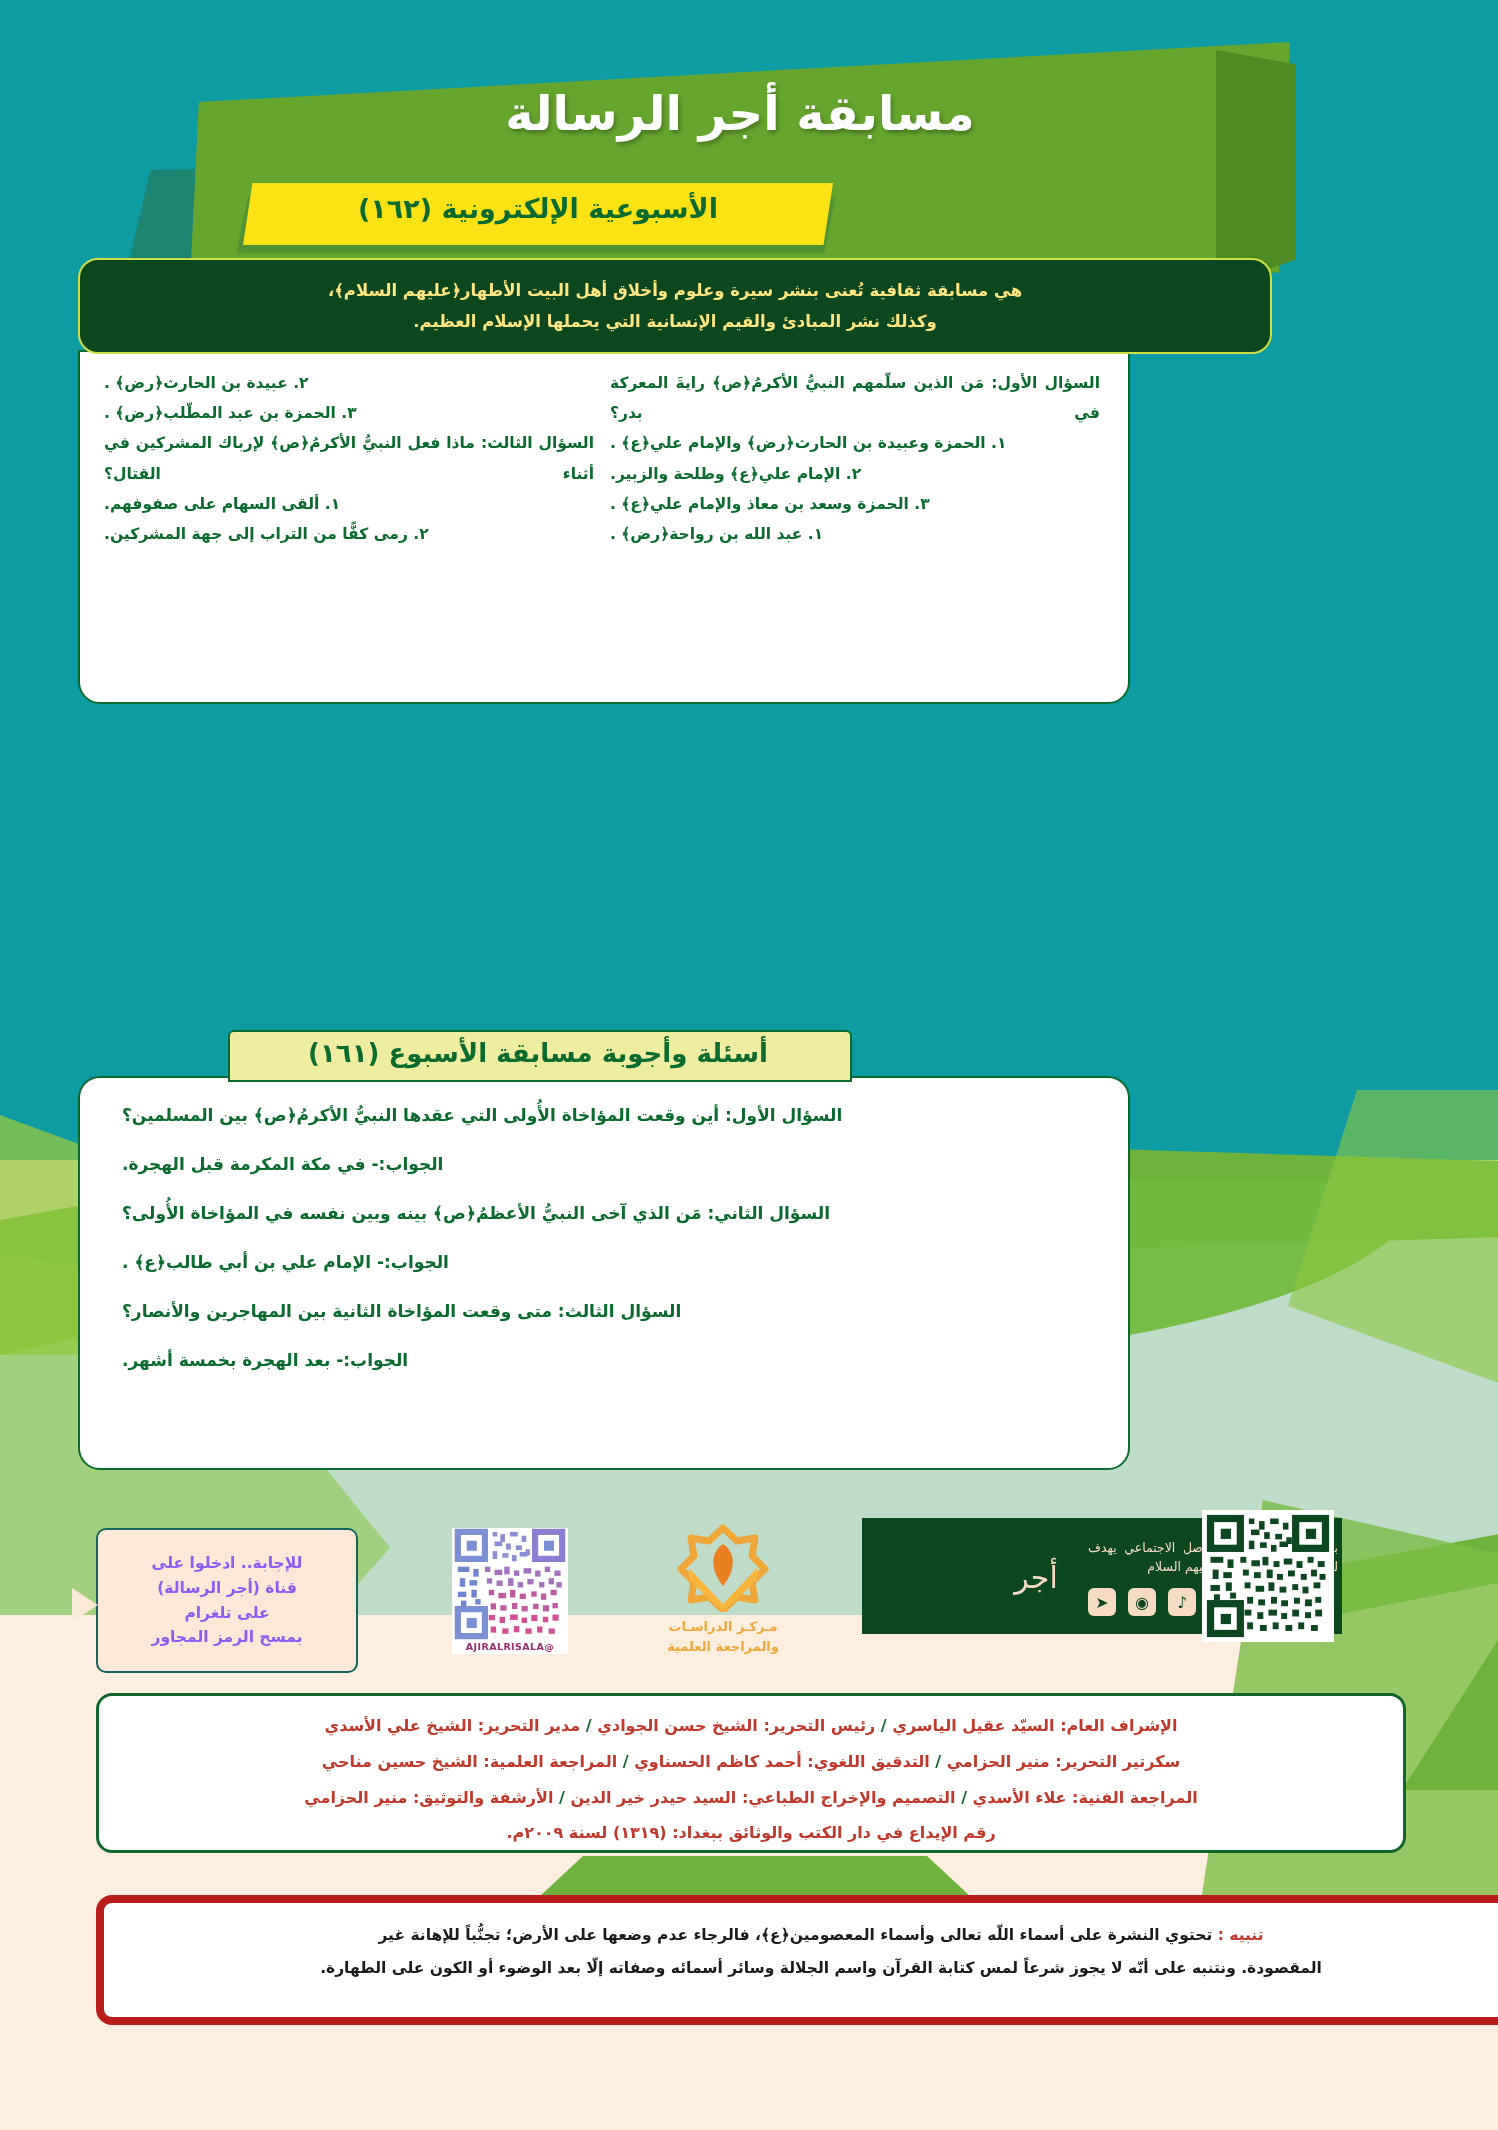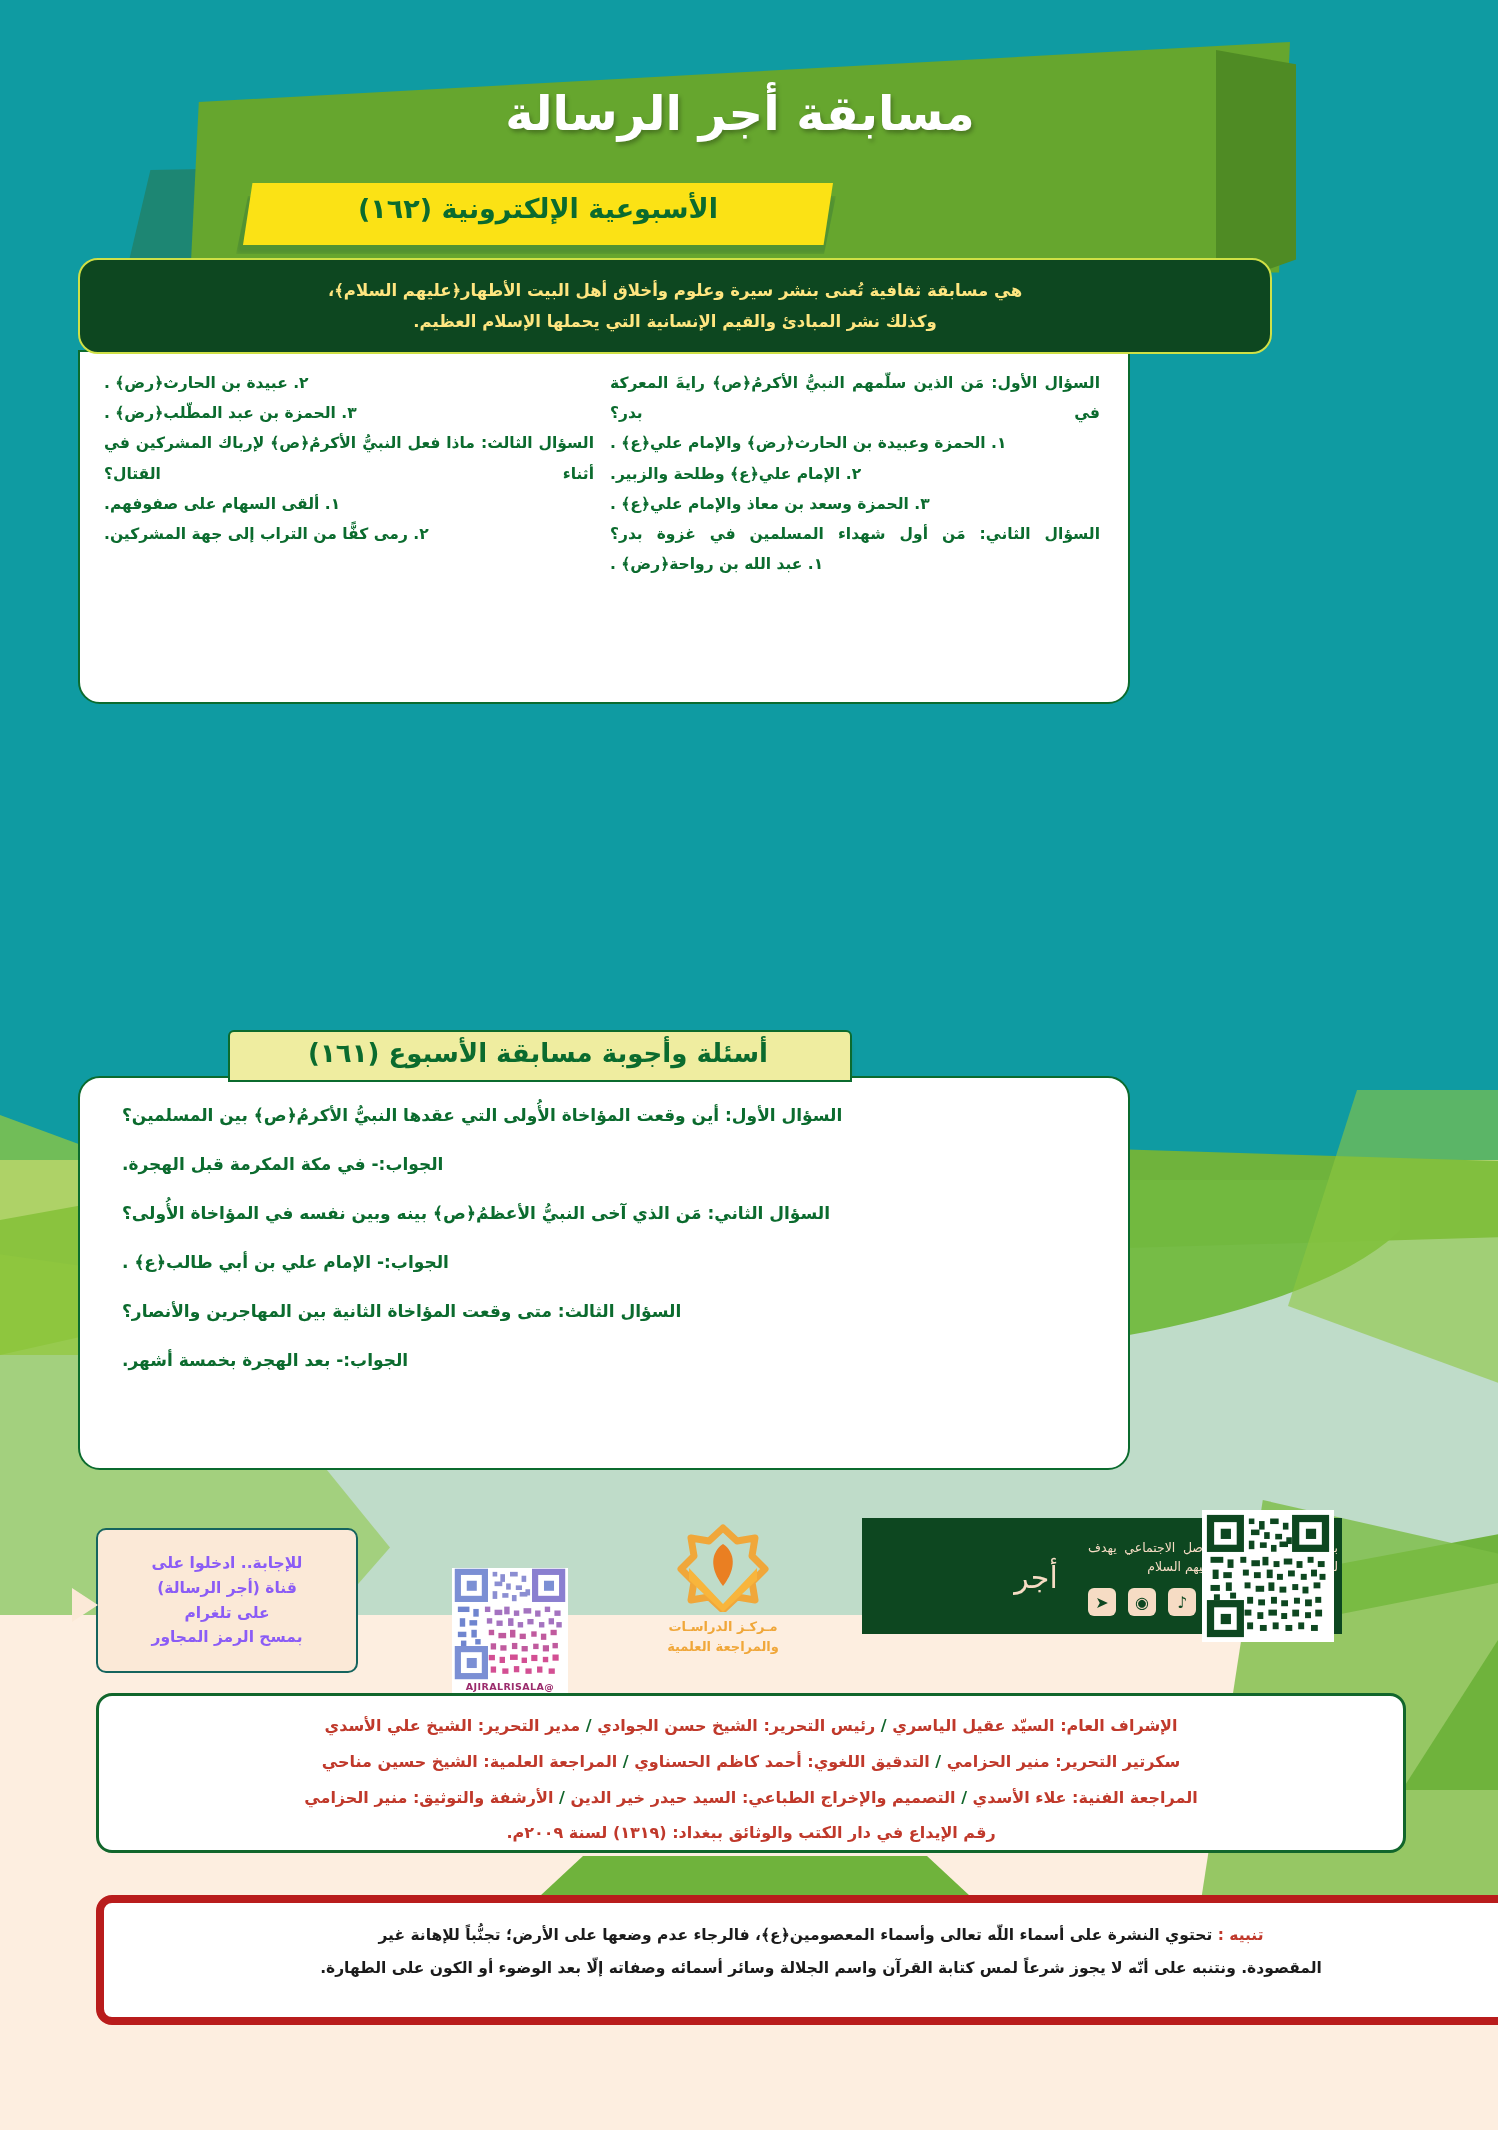--- a/index.html
+++ b/index.html
@@ -183,21 +183,21 @@
     content:"";position:absolute;left:-26px;top:58px;
     width:0;height:0;border-top:17px solid transparent;
     border-bottom:17px solid transparent;border-left:26px solid #fbe9d7;
   }
   .callout-line{
     color:#8b5cf6;font-size:15.5px;font-weight:bold;text-align:center;
     line-height:1.6;
   }
   .qr-left{
     position:absolute;left:452px;top:1528px;width:116px;height:126px;
-    background:#ffffff;z-index:10;overflow:hidden;margin-top:40px;
+    background:#ffffff;z-index:10;overflow:hidden;
   }
   .qr-left .qrcap{
     position:absolute;left:0;right:0;bottom:2px;text-align:center;
     font-size:9.5px;font-weight:bold;color:#9b2c6d;letter-spacing:.4px;
   }
   .logo-center{
     position:absolute;left:648px;top:1524px;width:150px;height:140px;z-index:10;
     text-align:center;
   }
   .logo-center .lbl{
@@ -289,21 +289,20 @@
   <div class="intro-line">وكذلك نشر المبادئ والقيم الإنسانية التي يحملها الإسلام العظيم.</div>
 </div>
 
 <div class="q-card"></div>
 <div class="q-cols">
   <div class="q-col right">
     <div class="q-head">السؤال الأول: مَن الذين سلّمهم النبيُّ الأكرمُ﴿ص﴾ رايةَ المعركة في بدر؟</div>
     <div class="q-item">١. الحمزة وعبيدة بن الحارث﴿رض﴾ والإمام علي﴿ع﴾ .</div>
     <div class="q-item">٢. الإمام علي﴿ع﴾ وطلحة والزبير.</div>
     <div class="q-item">٣. الحمزة وسعد بن معاذ والإمام علي﴿ع﴾ .</div>
-    <div class="q-head">السؤال الثاني: مَن أول شهداء المسلمين في غزوة بدر؟</div>
     <div class="q-item">١. عبد الله بن رواحة﴿رض﴾ .</div>
   </div>
   <div class="q-col left">
     <div class="q-item">٢. عبيدة بن الحارث﴿رض﴾ .</div>
     <div class="q-item">٣. الحمزة بن عبد المطّلب﴿رض﴾ .</div>
     <div class="q-head">السؤال الثالث: ماذا فعل النبيُّ الأكرمُ﴿ص﴾ لإرباك المشركين في أثناء القتال؟</div>
     <div class="q-item">١. ألقى السهام على صفوفهم.</div>
     <div class="q-item">٢. رمى كفًّا من التراب إلى جهة المشركين.</div>
   </div>
 </div>

